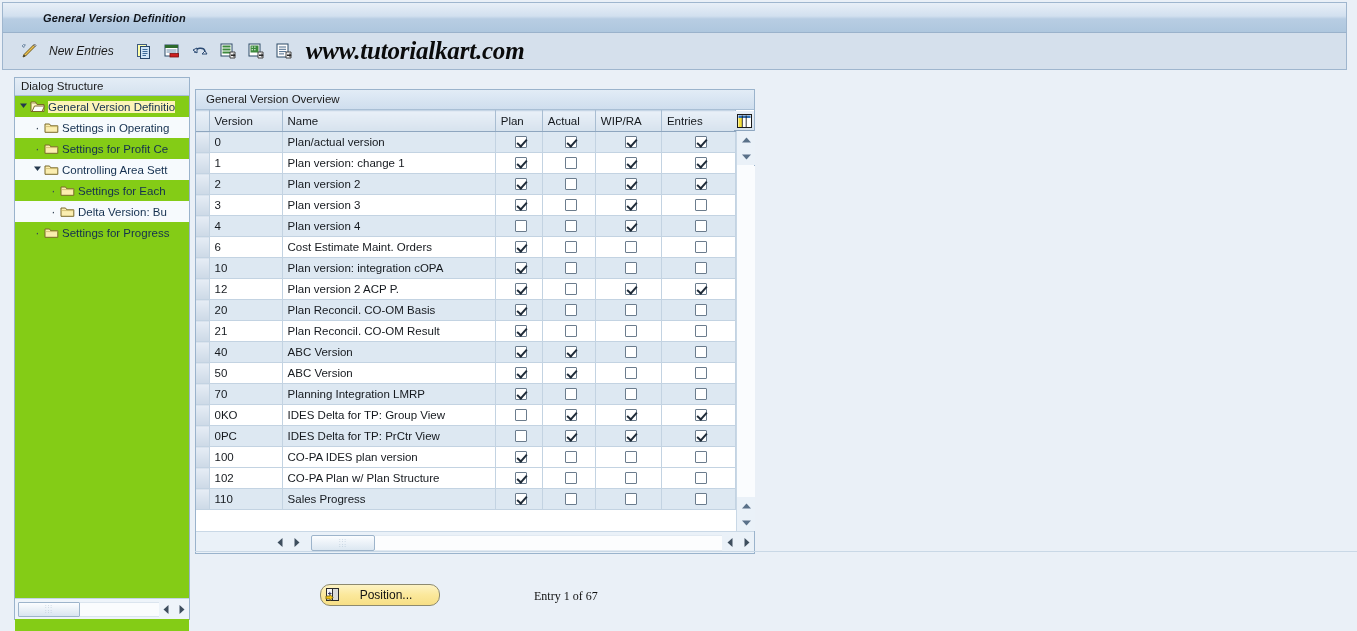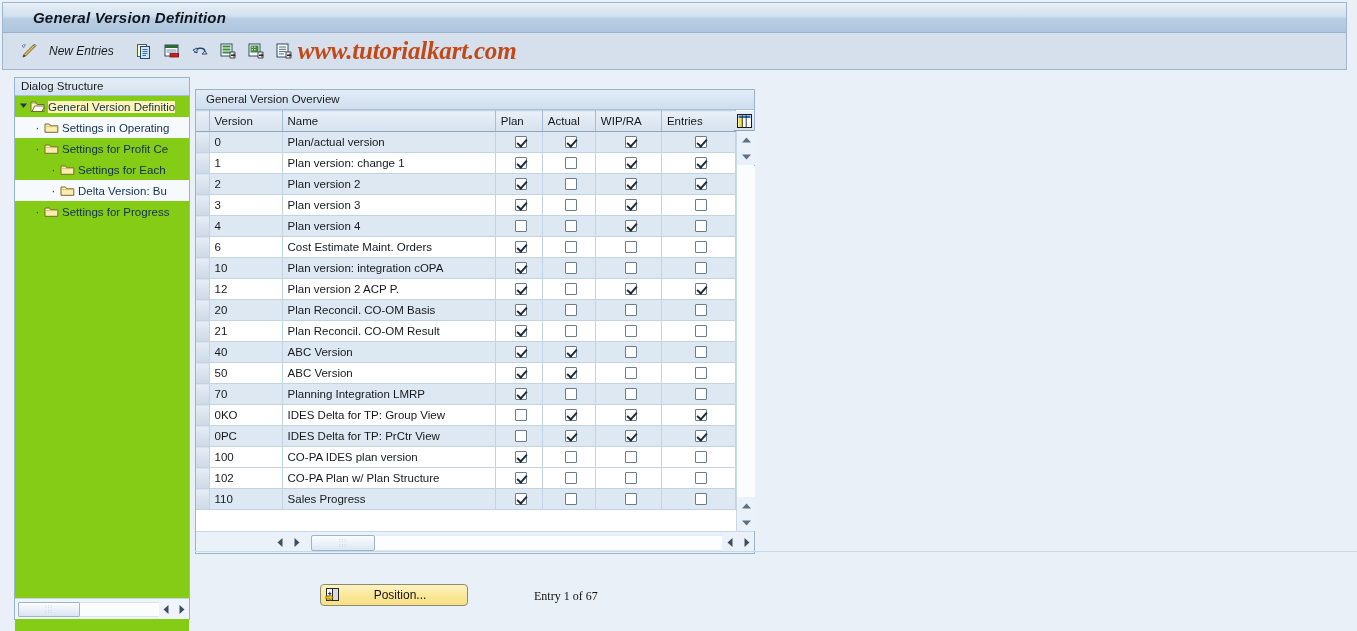--- a/index.html
+++ b/index.html
@@ -23,25 +23,25 @@
   
   .titlebar {
     position: absolute;
     left: 2px; top: 2px; right: 10px; height: 31px;
     background: linear-gradient(to bottom, #e8eff7 0%, #d2e0ef 45%, #b8cde3 55%, #aec7de 100%);
     border: 1px solid #9fb6ce;
     border-bottom: 1px solid #9ab2cb;
     display: flex; align-items: center;
   }
   .titlebar-text {
-    font-size: 15px;
+    font-size: 11px;
     font-weight: bold;
     font-style: italic;
     color: #11161d;
-    margin-left: 30px;
+    margin-left: 40px;
     letter-spacing: .2px;
   }
 
   
   .toolbar {
     position: absolute;
     left: 2px; top: 33px; right: 10px; height: 37px;
     background: #d5e0ec;
     border-left: 1px solid #9fb6ce;
     border-right: 1px solid #9fb6ce;
@@ -58,22 +58,22 @@
   }
   .tb-label {
     font-size: 12px; color: #1b1b1b;
     padding: 0 6px;
   }
   .tb-sep { width: 10px; }
   .watermark {
     font-family: "Liberation Serif", serif;
     font-size: 25px;
     font-weight: bold;
-    color: #c2410c;
-    margin-left: 0;
+    color: #000000;
+    margin-left: 8px;
     letter-spacing: -.2px;
     opacity: .95;
   }
 
   
   .ico { width: 18px; height: 18px; display: inline-block; line-height: 0; }
   .ico svg { display: block; }
 
   
   .tree-panel {
@@ -257,24 +257,24 @@
     background: linear-gradient(to bottom,#fbfdff,#dce7f1);
     border: 1px solid #9db4cb; border-radius: 2px;
     display:flex;align-items:center;justify-content:center;
   }
   .hsb .htrack2 { flex: 1; height: 16px; background: #fcfdfe; border:1px solid #e2eaf2; border-left:none;border-right:none;}
 
   
   .pos-btn {
     position: absolute;
     left: 320px; top: 584px;
-    width: 148px; height: 22px;
+    width: 120px; height: 22px;
     background: linear-gradient(to bottom,#fdf3c4 0%, #fbe89b 50%, #f7df86 100%);
     border: 1px solid #8d8a6f;
-    border-radius: 4px;
+    border-radius: 10px;
     display: flex; align-items: center;
     cursor: default;
   }
   .pos-btn .lbl {
     flex: 1; text-align: center;
     font-size: 12px; color: #141414;
     padding-right: 8px;
   }
   .entry-txt {
     position: absolute;
@@ -421,20 +421,32 @@
         </div>
         <div class="tree-row lvl1">
           <span class="bullet">·</span>
           <span class="ico" style="width: 15px; height: 13px;">
             <svg width="15" height="13" viewBox="0 0 15 13">
               <path d="M1 3 L5.5 3 L6.8 4.8 L13.8 4.8 L13.8 11.3 L1 11.3 Z" fill="#fbeeb0" stroke="#7a6a2a" stroke-width="1"></path>
               <path d="M1.4 5.6 L13.4 5.6" stroke="#cbb86a" stroke-width=".8"></path>
             </svg>
           </span>
           <span class="tree-label">Settings for Profit Ce</span>
+        </div>
+        <div class="tree-row lvl1 alt">
+          <span class="tw"><svg width="9" height="9" viewBox="0 0 9 9">
+              <path d="M1 2.5 L8 2.5 L4.5 7 Z" fill="#24384d"></path>
+            </svg></span>
+          <span class="ico" style="width: 15px; height: 13px;">
+            <svg width="15" height="13" viewBox="0 0 15 13">
+              <path d="M1 3 L5.5 3 L6.8 4.8 L13.8 4.8 L13.8 11.3 L1 11.3 Z" fill="#fbeeb0" stroke="#7a6a2a" stroke-width="1"></path>
+              <path d="M1.4 5.6 L13.4 5.6" stroke="#cbb86a" stroke-width=".8"></path>
+            </svg>
+          </span>
+          <span class="tree-label">Controlling Area Sett</span>
         </div>
         <div class="tree-row lvl2">
           <span class="bullet">·</span>
           <span class="ico" style="width: 15px; height: 13px;">
             <svg width="15" height="13" viewBox="0 0 15 13">
               <path d="M1 3 L5.5 3 L6.8 4.8 L13.8 4.8 L13.8 11.3 L1 11.3 Z" fill="#fbeeb0" stroke="#7a6a2a" stroke-width="1"></path>
               <path d="M1.4 5.6 L13.4 5.6" stroke="#cbb86a" stroke-width=".8"></path>
             </svg>
           </span>
           <span class="tree-label">Settings for Each</span>

